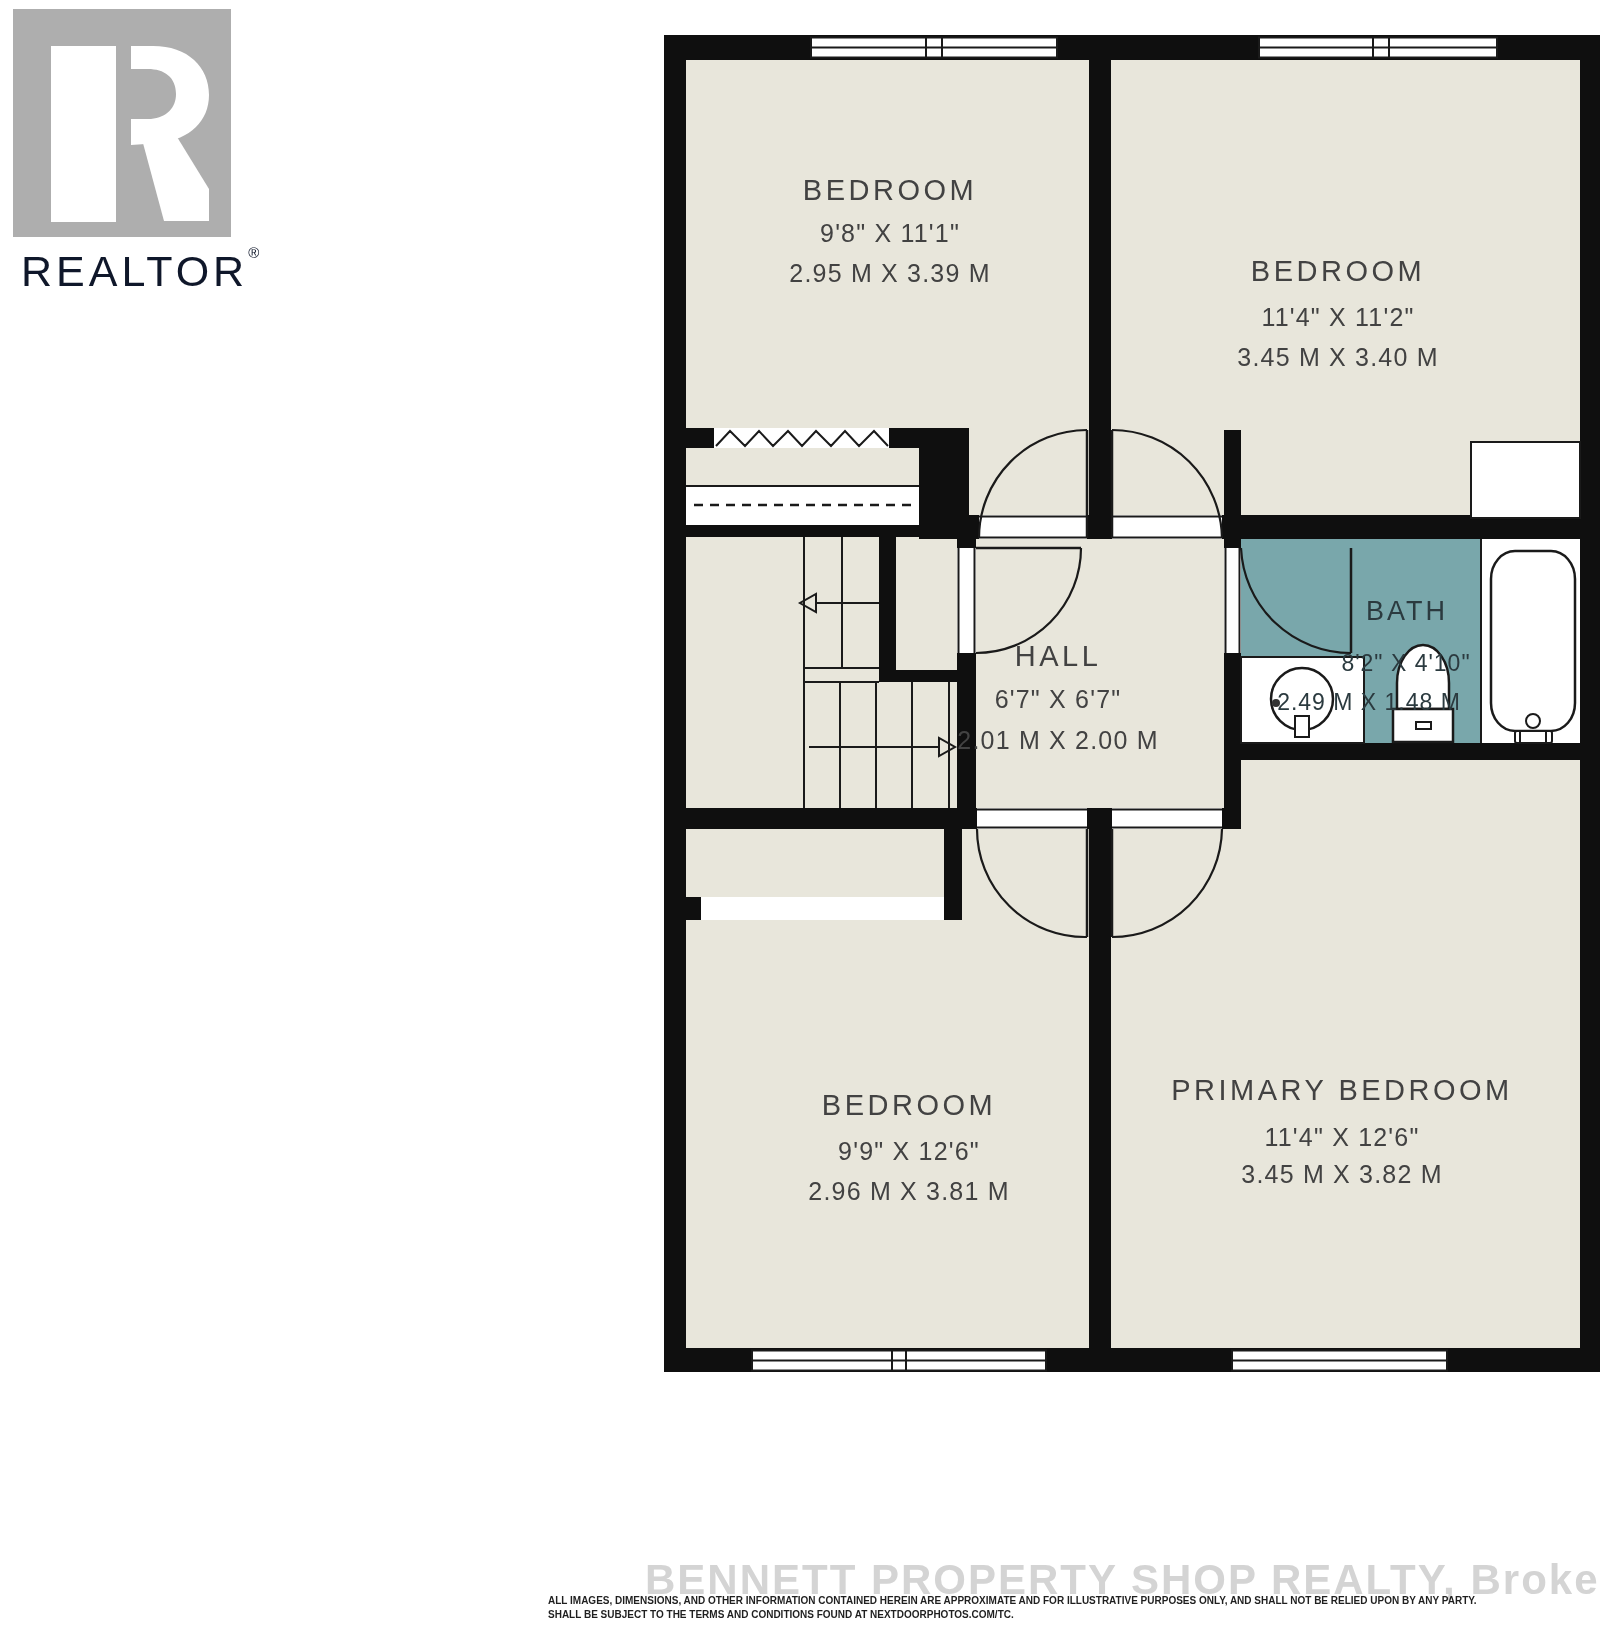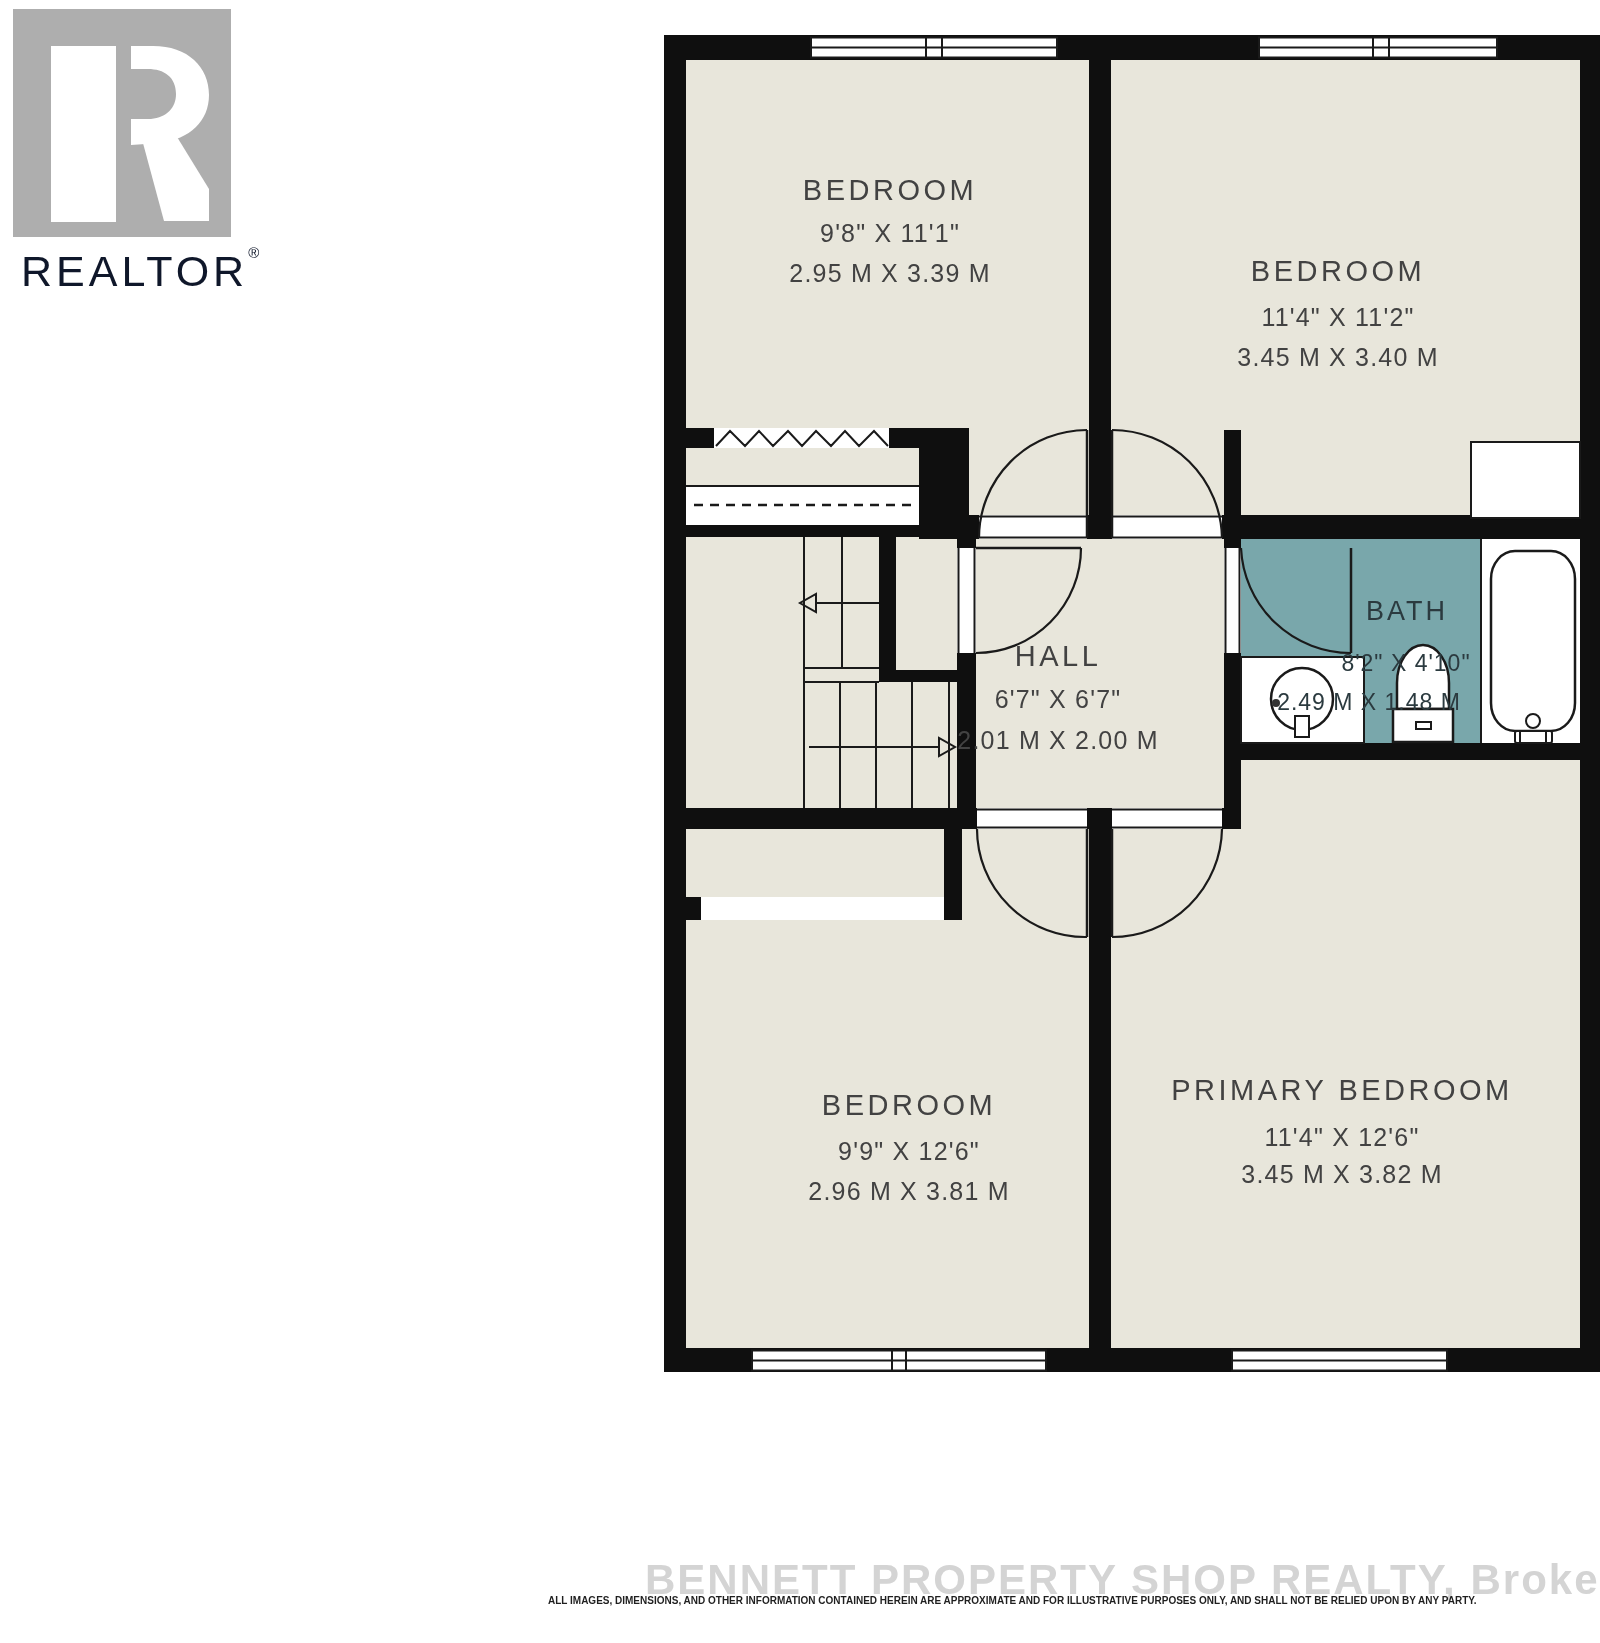--- a/index.html
+++ b/index.html
@@ -255,13 +255,14 @@
       <text class="room-dim" x="678" y="1111">11'4" X 12'6"</text>
       <text class="room-dim" x="678" y="1148">3.45 M X 3.82 M</text>
     </g>
   </g>
 </svg>
 </div>
 
 <div class="abs" id="watermark">BENNETT PROPERTY SHOP REALTY, Brokerage</div>
 <div class="abs" id="disclaimer">
   <div>ALL IMAGES, DIMENSIONS, AND OTHER INFORMATION CONTAINED HEREIN ARE APPROXIMATE AND FOR ILLUSTRATIVE PURPOSES ONLY, AND SHALL NOT BE RELIED UPON BY ANY PARTY.</div>
+  <div>SHALL BE SUBJECT TO THE TERMS AND CONDITIONS FOUND AT NEXTDOORPHOTOS.COM/TC.</div>
 </div>
 
 </body></html>

